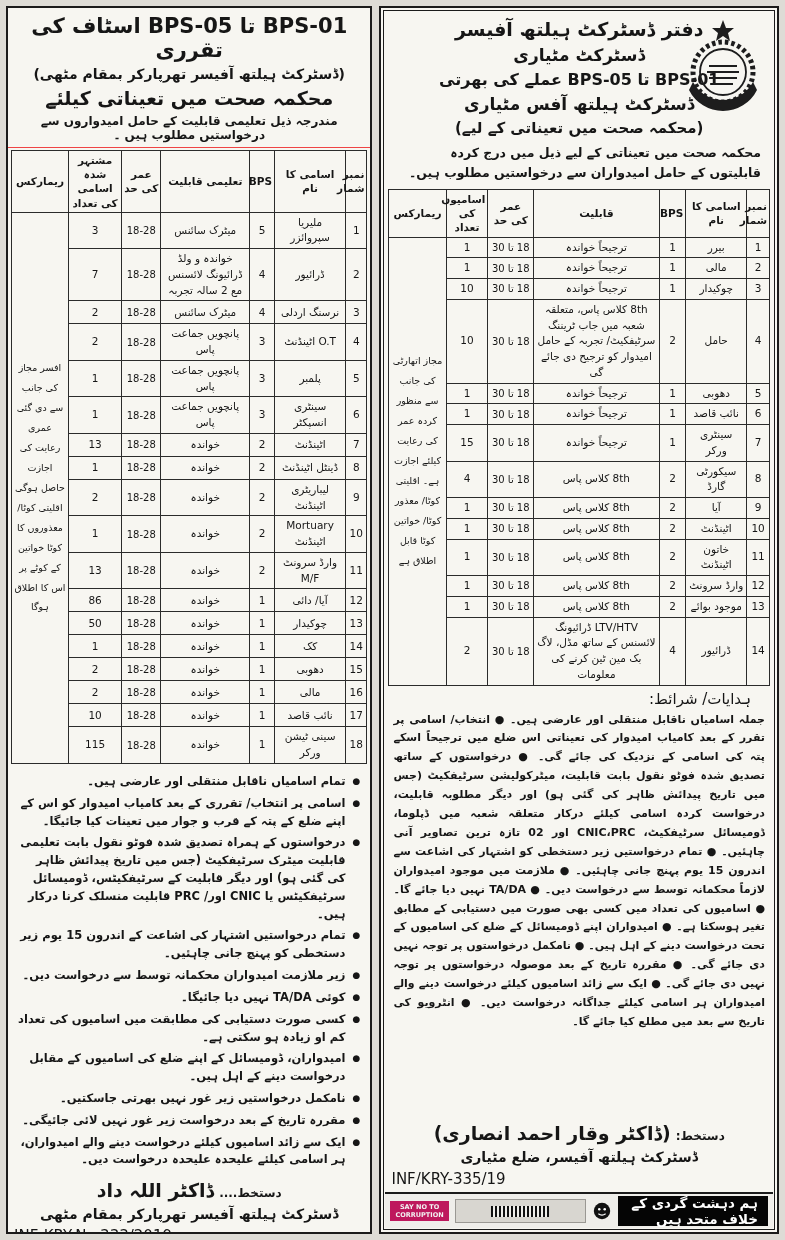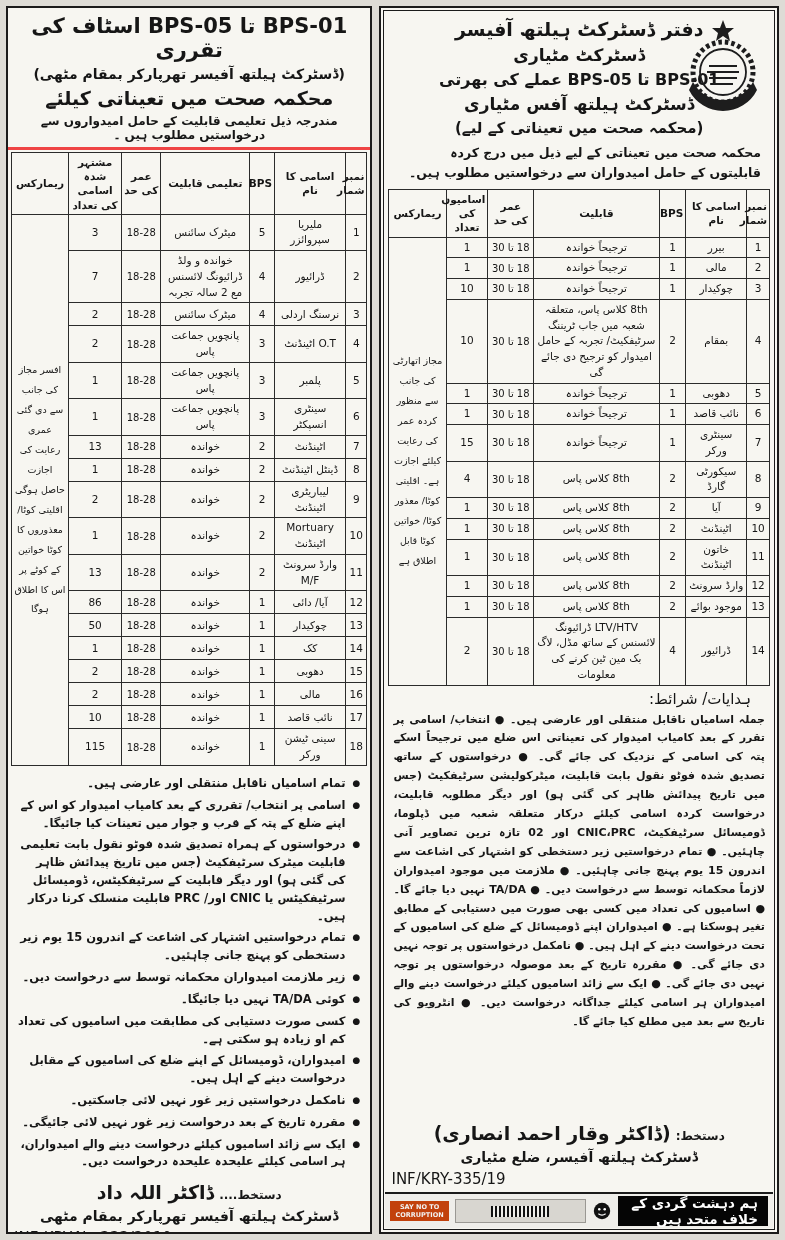--- a/index.html
+++ b/index.html
@@ -4,21 +4,21 @@
 <style>
   * { box-sizing: border-box; margin: 0; padding: 0; }
   html,body { width:785px; height:1240px; overflow:hidden; }
   body { background:#c9c7c2; font-family:"DejaVu Sans", sans-serif; color:#161616; }
   .page { position:relative; width:785px; height:1240px; background:#dedcd6; padding:6px 6px; display:flex; gap:7px; }
   .ad { background:#f7f6f1; border:2px solid #1b1b1b; direction:rtl; display:flex; flex-direction:column; overflow:hidden; position:relative; }
   .ad-left  { width:380px; }
   .ad-right { width:414px; box-shadow: inset 0 0 0 2px #f7f6f1, inset 0 0 0 3px #1b1b1b; padding:4px; }
 
   
-  .l-head { text-align:center; padding:6px 6px 2px; border-bottom:3px solid #ef4444; }
+  .l-head { text-align:center; padding:6px 6px 2px; border-bottom:1px solid #ef4444; }
   .l-title { font-size:21px; font-weight:bold; letter-spacing:0; }
   .l-sub   { font-size:14px; font-weight:bold; margin-top:4px; }
   .l-dept  { font-size:19px; font-weight:bold; margin-top:5px; }
   .l-intro { font-size:12px; font-weight:bold; margin:5px 4px 3px; }
 
   .r-head { text-align:center; padding:6px 10px 2px; position:relative; }
   .r-line1 { font-size:19px; font-weight:bold; }
   .r-line2 { font-size:17px; font-weight:bold; margin-top:5px; }
   .r-line3 { font-size:16px; font-weight:bold; margin-top:5px; }
   .r-line4 { font-size:17px; font-weight:bold; margin-top:5px; }
@@ -55,21 +55,21 @@
   .sig-label { font-size:12px; font-weight:bold; }
   .sig-name  { font-size:19px; font-weight:bold; }
   .sig-desig { display:block; text-align:center; font-size:14px; font-weight:bold; margin-top:5px; }
   .sig-ref { position:absolute; left:auto; right:auto; bottom:2px; direction:ltr; font-size:15px; font-weight:normal; }   
   .refpos { position:absolute; bottom:4px; }
   .refpos.left-ad  { left:6px; }
   .refpos.right-ad { left:6px; }
 
   
   .strip { border-top:2px solid #1b1b1b; height:36px; display:flex; align-items:center; gap:6px; padding:3px 5px; direction:ltr; background:#efeeea; }
-  .sayno-small { background:#c2410c; color:#f2f2f2; font-weight:bold; font-size:6.5px; line-height:1.3; text-align:center; padding:2px 5px; }
+  .sayno-small { background:#be185d; color:#f2f2f2; font-weight:bold; font-size:6.5px; line-height:1.3; text-align:center; padding:2px 5px; }
   .barcode { width:58px; height:11px; background:repeating-linear-gradient(90deg,#111 0 2px,#efeeea 2px 4px); }
   .gray-strip { flex:1; height:24px; background:#d8d6d0; border:1px solid #9a9893; display:flex; align-items:center; justify-content:center; }
   .unity-right { background:#050505; color:#fff; font-size:13.5px; font-weight:bold; padding:5px 10px; direction:rtl; height:30px; display:flex; align-items:center; flex:1; justify-content:center; }
   .mascot { flex:none; }
 </style>
 </head>
 <body>
 
 <div class="page">
 
@@ -244,21 +244,21 @@
 
     <ul class="bullets" id="left-bullets">
         <li>تمام اسامیاں ناقابل منتقلی اور عارضی ہیں۔</li>
         <li>اسامی پر انتخاب/ تقرری کے بعد کامیاب امیدوار کو اس کے اپنے ضلع کے پتہ کے قرب و جوار میں تعینات کیا جائیگا۔</li>
         <li>درخواستوں کے ہمراہ تصدیق شدہ فوٹو نقول بابت تعلیمی قابلیت میٹرک سرٹیفکیٹ (جس میں تاریخ پیدائش ظاہر کی گئی ہو) اور دیگر قابلیت کے سرٹیفکیٹس، ڈومیسائل سرٹیفکیٹس یا CNIC اور/ PRC قابلیت منسلک کرنا درکار ہیں۔</li>
         <li>تمام درخواستیں اشتہار کی اشاعت کے اندرون 15 یوم زیر دستخطی کو پہنچ جانی چاہئیں۔</li>
         <li>زیر ملازمت امیدواران محکمانہ توسط سے درخواست دیں۔</li>
         <li>کوئی TA/DA نہیں دیا جائیگا۔</li>
         <li>کسی صورت دستیابی کی مطابقت میں اسامیوں کی تعداد کم او زیادہ ہو سکتی ہے۔</li>
         <li>امیدواران، ڈومیسائل کے اپنے ضلع کی اسامیوں کے مقابل درخواست دینے کے اہل ہیں۔</li>
-        <li>نامکمل درخواستیں زیر غور نہیں لائی جاسکتیں۔</li>
+        <li>نامکمل درخواستیں زیر غور نہیں بھرتی جاسکتیں۔</li>
         <li>مقررہ تاریخ کے بعد درخواست زیر غور نہیں لائی جائیگی۔</li>
         <li>ایک سے زائد اسامیوں کیلئے درخواست دینے والے امیدواران، ہر اسامی کیلئے علیحدہ علیحدہ درخواست دیں۔</li>
       </ul>
 
     <div class="sig">
       <div class="sig-line">
         <span class="sig-label">دستخط....</span>
         <span class="sig-name">ڈاکٹر اللہ داد</span>
       </div>
       <span class="sig-desig">ڈسٹرکٹ ہیلتھ آفیسر تھرپارکر بمقام مٹھی</span>
@@ -317,21 +317,21 @@
           <tr>
             <td class="c-no">3</td>
             <td class="c-name">چوکیدار</td>
             <td class="c-bps">1</td>
             <td class="c-qual">ترجیحاً خواندہ</td>
             <td class="c-age">18 تا 30</td>
             <td class="c-count">10</td>
           </tr>
           <tr>
             <td class="c-no">4</td>
-            <td class="c-name">بمقام</td>
+            <td class="c-name">حامل</td>
             <td class="c-bps">2</td>
             <td class="c-qual">8th کلاس پاس، متعلقہ شعبہ میں جاب ٹریننگ سرٹیفکیٹ/ تجربہ کے حامل امیدوار کو ترجیح دی جائے گی</td>
             <td class="c-age">18 تا 30</td>
             <td class="c-count">10</td>
           </tr>
           <tr>
             <td class="c-no">5</td>
             <td class="c-name">دھوبی</td>
             <td class="c-bps">1</td>
             <td class="c-qual">ترجیحاً خواندہ</td>

